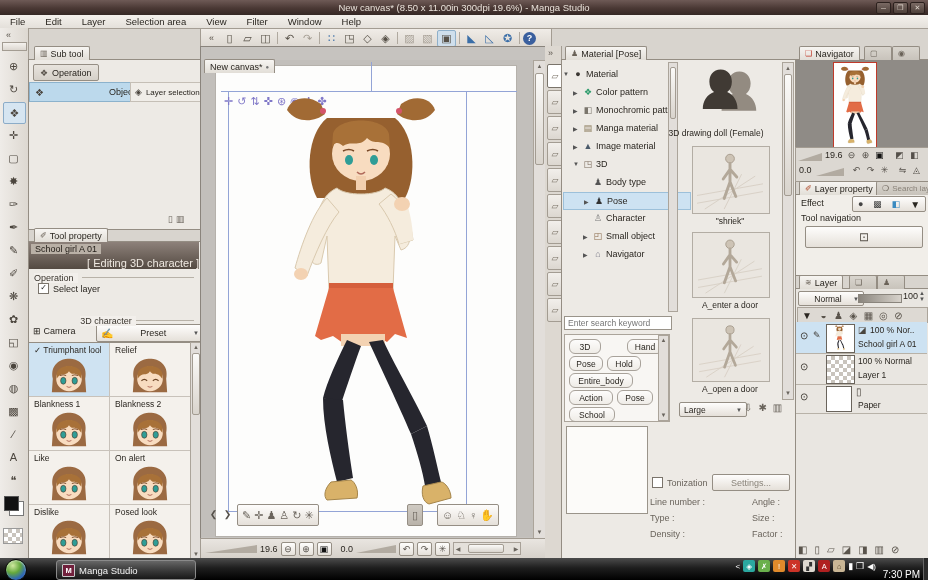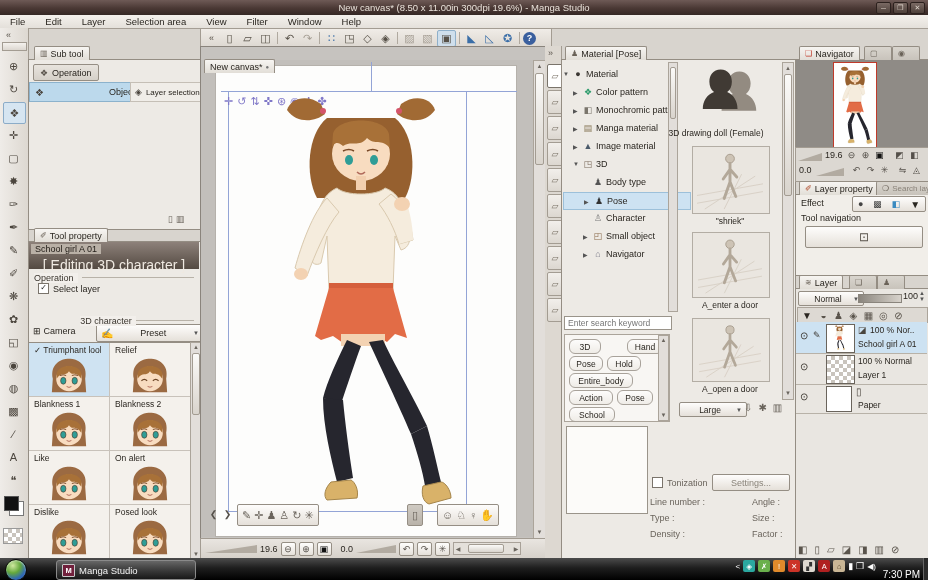--- a/index.html
+++ b/index.html
@@ -250,21 +250,21 @@
   </div>
 
   
   <div class="pn" style="left:28px;top:241px;width:172px;height:101px"></div>
   <div class="tab" style="left:34px;top:228px">
     <span class="tic">✐</span>
     <span>Tool property</span>
   </div>
   <div class="a" style="left:29px;top:242px;width:170px;height:27px;background:linear-gradient(#8d817a,#544a42)">
     <span class="a" style="left:2px;top:2px;background:#b9b0a6;color:#211c17;font-size:9px;padding:0 4px">School girl A 01</span>
-    <span class="a" style="left:0;top:15px;width:100%;text-align:center;color:#efe9e1;font-size:14px">[ Editing 3D character ]</span>
+    <span class="a" style="left:0;top:15px;width:100%;text-align:right;color:#efe9e1;font-size:11px">[ Editing 3D character ]</span>
   </div>
   <span class="a seclbl" style="left:34px;top:272px">Operation</span>
   <div class="a secline" style="left:82px;top:277px;width:112px"></div>
   <div class="a row" style="left:38px;top:283px;gap:4px">
     <span class="chk">✓</span>
     <span style="font-size:9px">Select layer</span>
   </div>
   <span class="a seclbl" style="left:34px;top:315px">3D character</span>
   <div class="a secline" style="left:92px;top:320px;width:102px"></div>
   <div class="a row" style="left:33px;top:326px;gap:3px;font-size:9px">
@@ -533,21 +533,21 @@
         <use href="#sym-mannequin"></use>
       </svg>
   </div>
   <span class="mlabel" style="left:680px;top:384px">A_open a door</span>
   <div class="scroll" style="left:782px;top:62px;width:10px;height:336px">
     <span class="sarr" style="top:1px">▲</span>
     <span class="sarr" style="bottom:1px">▼</span>
     <div class="sthumb" style="left:1px;top:11px;width:6px;height:120px"></div>
   </div>
   <div class="a b3 dd" style="left:679px;top:402px;width:58px;height:13px">
-    <span style="flex:1;text-align:center;font-size:8.5px">Large</span>
+    <span style="flex:1;text-align:left;font-size:8.5px">Large</span>
     <span class="ddar">▼</span>
   </div>
   <div class="a row" style="left:744px;top:402px;gap:6px;font-size:10px;color:#6a645c">
     <span>⇩</span>
     <span>✱</span>
     <span>▥</span>
   </div>
 
   
   <div class="pn" style="left:795px;top:59px;width:133px;height:121px;background:#8f8b86"></div>

